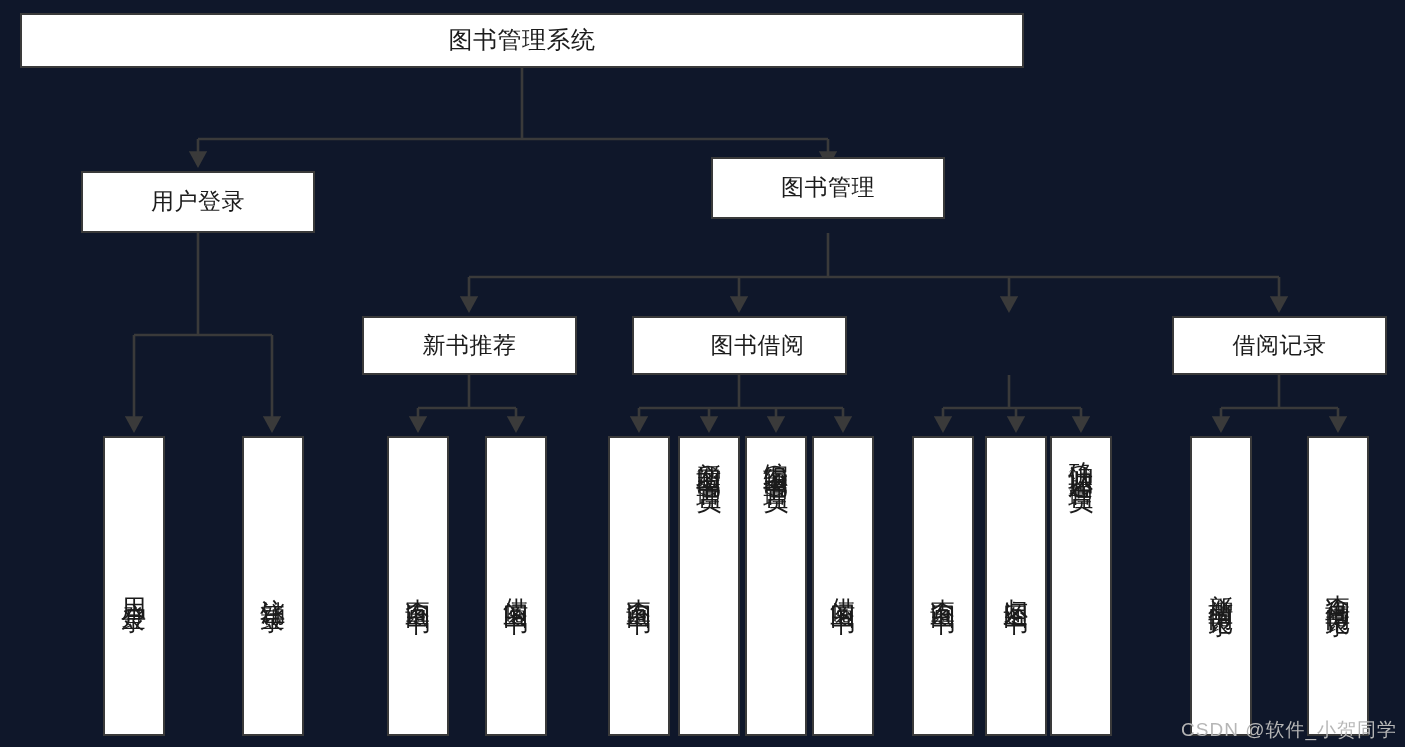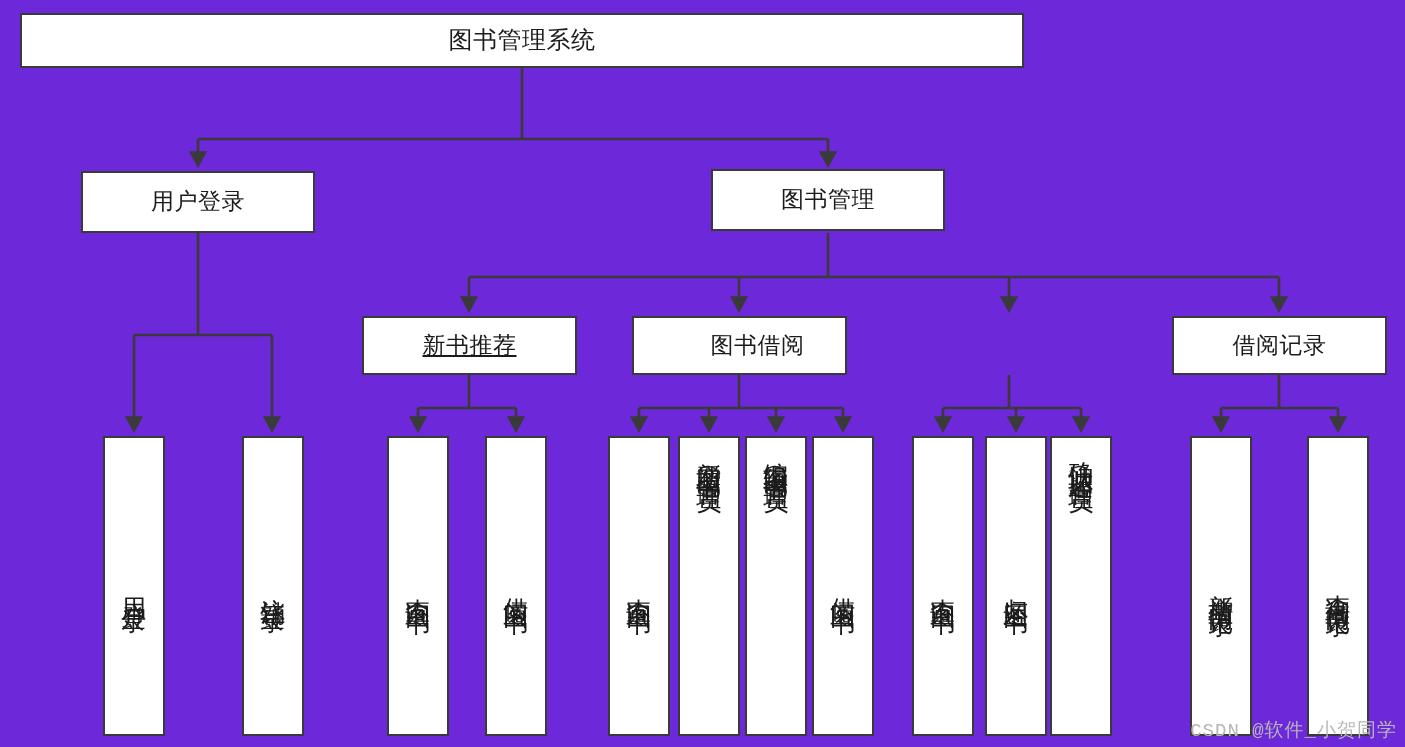--- a/index.html
+++ b/index.html
@@ -8,21 +8,21 @@
     padding: 0;
     background: #ffffff;
   }
   body {
     font-family: "Liberation Sans", "DejaVu Sans", sans-serif;
   }
   #canvas {
     position: relative;
     width: 1405px;
     height: 747px;
-    background: #6d28d9;
+    background: #0f172a;
     overflow: hidden;
   }
   #edges {
     position: absolute;
     left: 0;
     top: 0;
     width: 1405px;
     height: 747px;
     pointer-events: none;
   }
@@ -77,21 +77,21 @@
   }
   #watermark {
     position: absolute;
     right: 8px;
     bottom: 4px;
     font-size: 19px;
     color: #b6b6b6;
     letter-spacing: 1px;
     z-index: 5;
     white-space: nowrap;
-    font-family: Liberation Mono, monospace;
+    font-family: Liberation Sans, sans-serif;
   }
 </style>
 </head>
 <body>
 
 <div id="canvas">
 
   <svg id="edges" viewBox="0 0 1405 747" width="1405" height="747">
     <defs>
       <marker id="arrow" viewBox="0 0 12 12" refX="9" refY="6" markerWidth="7" markerHeight="7" orient="auto-start-reverse">
@@ -142,25 +142,25 @@
     </g>
   </svg>
 
   <div class="node horiz root" style="left:20px; top:13px; width:1004px; height:55px;">
     <span class="label">图书管理系统</span>
   </div>
 
   <div class="node horiz" style="left:81px; top:171px; width:234px; height:62px;">
     <span class="label">用户登录</span>
   </div>
-  <div class="node horiz" style="left:711px; top:169px; width:234px; height:62px;">
+  <div class="node horiz" style="left:711px; top:157px; width:234px; height:62px;">
     <span class="label">图书管理</span>
   </div>
 
-  <div class="node horiz" style="left:362px; top:316px; width:215px; height:59px;text-decoration:underline;">
+  <div class="node horiz" style="left:362px; top:316px; width:215px; height:59px;">
     <span class="label">新书推荐</span>
   </div>
   <div class="node horiz" style="left:632px; top:316px; width:215px; height:59px;padding-left:36px;">
     <span class="label">图书借阅</span>
   </div>
   <div class="node horiz" style="left:1172px; top:316px; width:215px; height:59px;">
     <span class="label">借阅记录</span>
   </div>
 
   <div class="node vert" style="left:103px; top:436px; width:62px; height:300px;">

